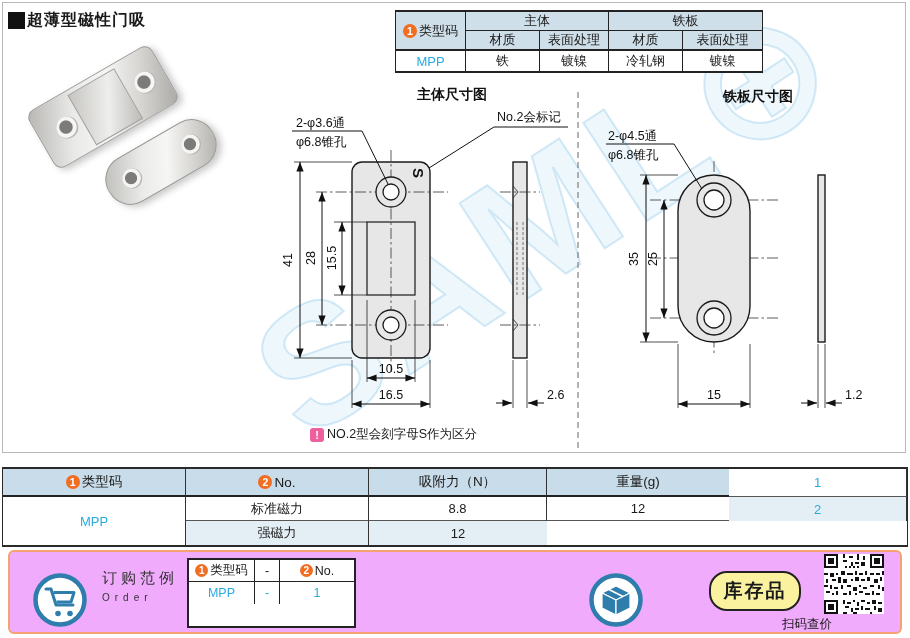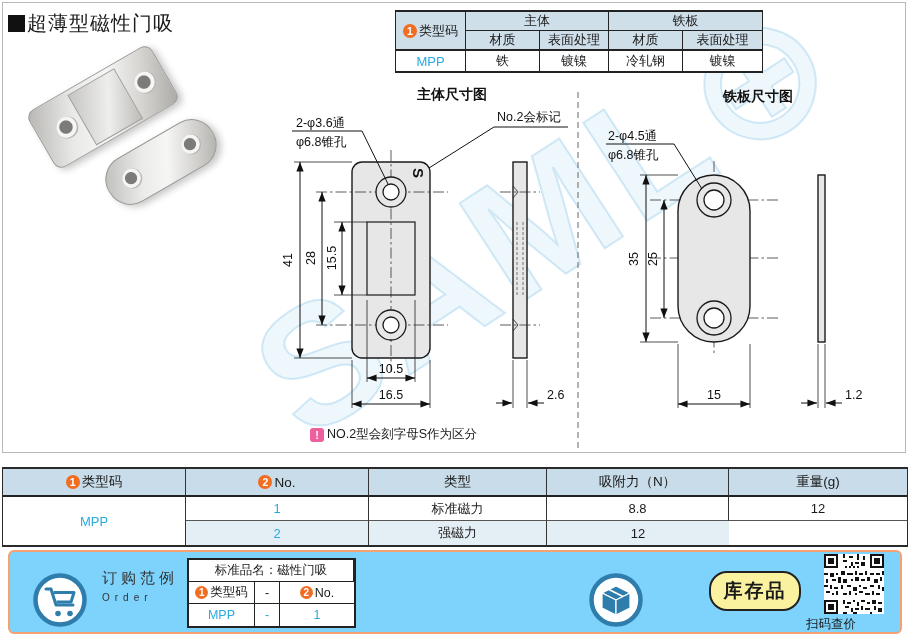--- a/index.html
+++ b/index.html
@@ -2,21 +2,21 @@
 <html><head>
 <meta charset="utf-8">
 <style>
   html,body{margin:0;padding:0;background:#fff;}
   .page{position:relative;width:910px;height:638px;background:#fff;overflow:hidden;
         font-family:"Liberation Sans","DejaVu Sans",sans-serif;color:#1a1a1a;}
   .panel{position:absolute;left:2px;top:2px;width:902px;height:449px;border:1px solid #b9b9b9;background:#fff;}
   
   .title{position:absolute;left:8px;top:10px;display:flex;align-items:center;gap:2px;z-index:5;}
   .title .sq{width:17px;height:17px;background:#111;}
-  .title .tx{font-size:20px;font-weight:normal;letter-spacing:1px;}
+  .title .tx{font-size:16px;font-weight:bold;letter-spacing:1px;}
   
   .wm{position:absolute;left:255px;top:110px;width:640px;height:320px;z-index:1;
       transform:rotate(-33deg);font-size:170px;font-weight:bold;letter-spacing:6px;
       color:rgba(90,175,225,0.10);-webkit-text-stroke:2px rgba(90,175,225,0.25);
       white-space:nowrap;pointer-events:none;}
   
   .photo{position:absolute;left:20px;top:45px;width:225px;height:235px;z-index:3;}
   .plateA{position:absolute;left:12px;top:29px;width:140px;height:64px;border-radius:9px;
       transform:rotate(-30deg);border:1px solid #999895;box-shadow:3px 4px 7px rgba(0,0,0,.22);
       background:linear-gradient(118deg,#b6b5b2 0%,#e9e9e7 30%,#f6f6f4 52%,#d6d5d2 75%,#a9a8a5 100%);}
@@ -65,41 +65,41 @@
       grid-template-columns:183px 183px 178px 182px auto;grid-template-rows:28px 24px 24px;
       border:2px solid #2a2a2a;border-left-width:1px;border-right-width:1px;font-size:13px;background:#fff;}
   .sel div{display:flex;align-items:center;justify-content:center;border-right:1px solid #333;}
   .sel .h{background:#c9dce9;border-bottom:2px solid #222;font-size:13.5px;}
   .sel .nr{border-right:none;}
   .sel .mpp{grid-row:2/4;grid-column:1;}
   .sel .r1{border-bottom:1px solid #555;}
   .sel .r2{background:#e4eef5;}
   
   .foot{position:absolute;left:8px;top:550px;width:890px;height:80px;border:2px solid #f5a273;
-      border-radius:6px;background:#7dd3fc;z-index:4;}
+      border-radius:6px;background:#f0abfc;z-index:4;}
   .foot .ico{position:absolute;}
   .olab{position:absolute;left:92px;top:16px;line-height:20px;}
   .olab .cn{font-size:15px;letter-spacing:4px;color:#333;}
   .olab .en{font-size:10px;letter-spacing:5px;color:#333;}
   .dlab{position:absolute;left:630px;top:16px;line-height:20px;}
   .dlab .cn{font-size:15px;letter-spacing:6px;color:#333;}
   .dlab .en{font-size:13px;letter-spacing:1px;color:#333;}
   .mini{position:absolute;left:177px;top:6px;display:grid;background:#fff;
       grid-template-columns:66px 25px 74px;grid-template-rows:22px 22px 22px;
       border:2px solid #222;font-size:12.5px;}
   .mini div{display:flex;align-items:center;justify-content:center;border-right:1px solid #222;border-bottom:1px solid #222;}
   .mini .sp{grid-column:1/4;}
   .mini .nr{border-right:none;}
   .mini .nb{border-bottom:none;}
   .mini .badge{width:13px;height:13px;font-size:10px;}
   .stock{position:absolute;left:699px;top:19px;width:88px;height:36px;border:2px solid #222;border-radius:18px;
       background:#fbf2a0;display:flex;align-items:center;justify-content:center;
       font-size:19px;font-weight:bold;letter-spacing:2px;}
   .qr{position:absolute;left:814px;top:2px;}
-  .qrcap{position:absolute;left:772px;top:64px;width:74px;text-align:right;font-size:12.5px;}
+  .qrcap{position:absolute;left:772px;top:64px;width:74px;text-align:left;font-size:12.5px;}
 </style>
 </head>
 <body>
 
 <div class="page">
   <div class="panel"></div>
 
   <div class="wm">SAML⊕</div>
 
   <div class="title">
@@ -236,21 +236,20 @@
 
   <div class="sel">
     <div class="h">
       <span class="badge">1</span>
       <span>类型码</span>
     </div>
     <div class="h">
       <span class="badge">2</span>
       <span>No.</span>
     </div>
-    <div class="h">类型</div>
     <div class="h">吸附力（N）</div>
     <div class="h nr">重量(g)</div>
 
     <div class="mpp cy">MPP</div>
     <div class="r1 cy">1</div>
     <div class="r1">标准磁力</div>
     <div class="r1">8.8</div>
     <div class="r1 nr">12</div>
     <div class="r2 cy">2</div>
     <div class="r2">强磁力</div>
@@ -264,21 +263,20 @@
       <path d="M21.5 20.5 H42 l-3 9.5 H24.5" fill="none" stroke="#2e7dad" stroke-width="3" stroke-linejoin="round"></path>
       <circle cx="26" cy="41.5" r="2.8" fill="#2e7dad"></circle>
       <circle cx="38" cy="41.5" r="2.8" fill="#2e7dad"></circle>
     </svg>
     <div class="olab">
       <div class="cn">订购范例</div>
       <div class="en">Order</div>
     </div>
 
     <div class="mini">
-      <div class="sp">标准品名：磁性门吸</div>
       <div>
         <span class="badge">1</span>
         <span>类型码</span>
       </div>
       <div>-</div>
       <div class="nr">
         <span class="badge">2</span>
         <span>No.</span>
       </div>
       <div class="nb cy">MPP</div>

